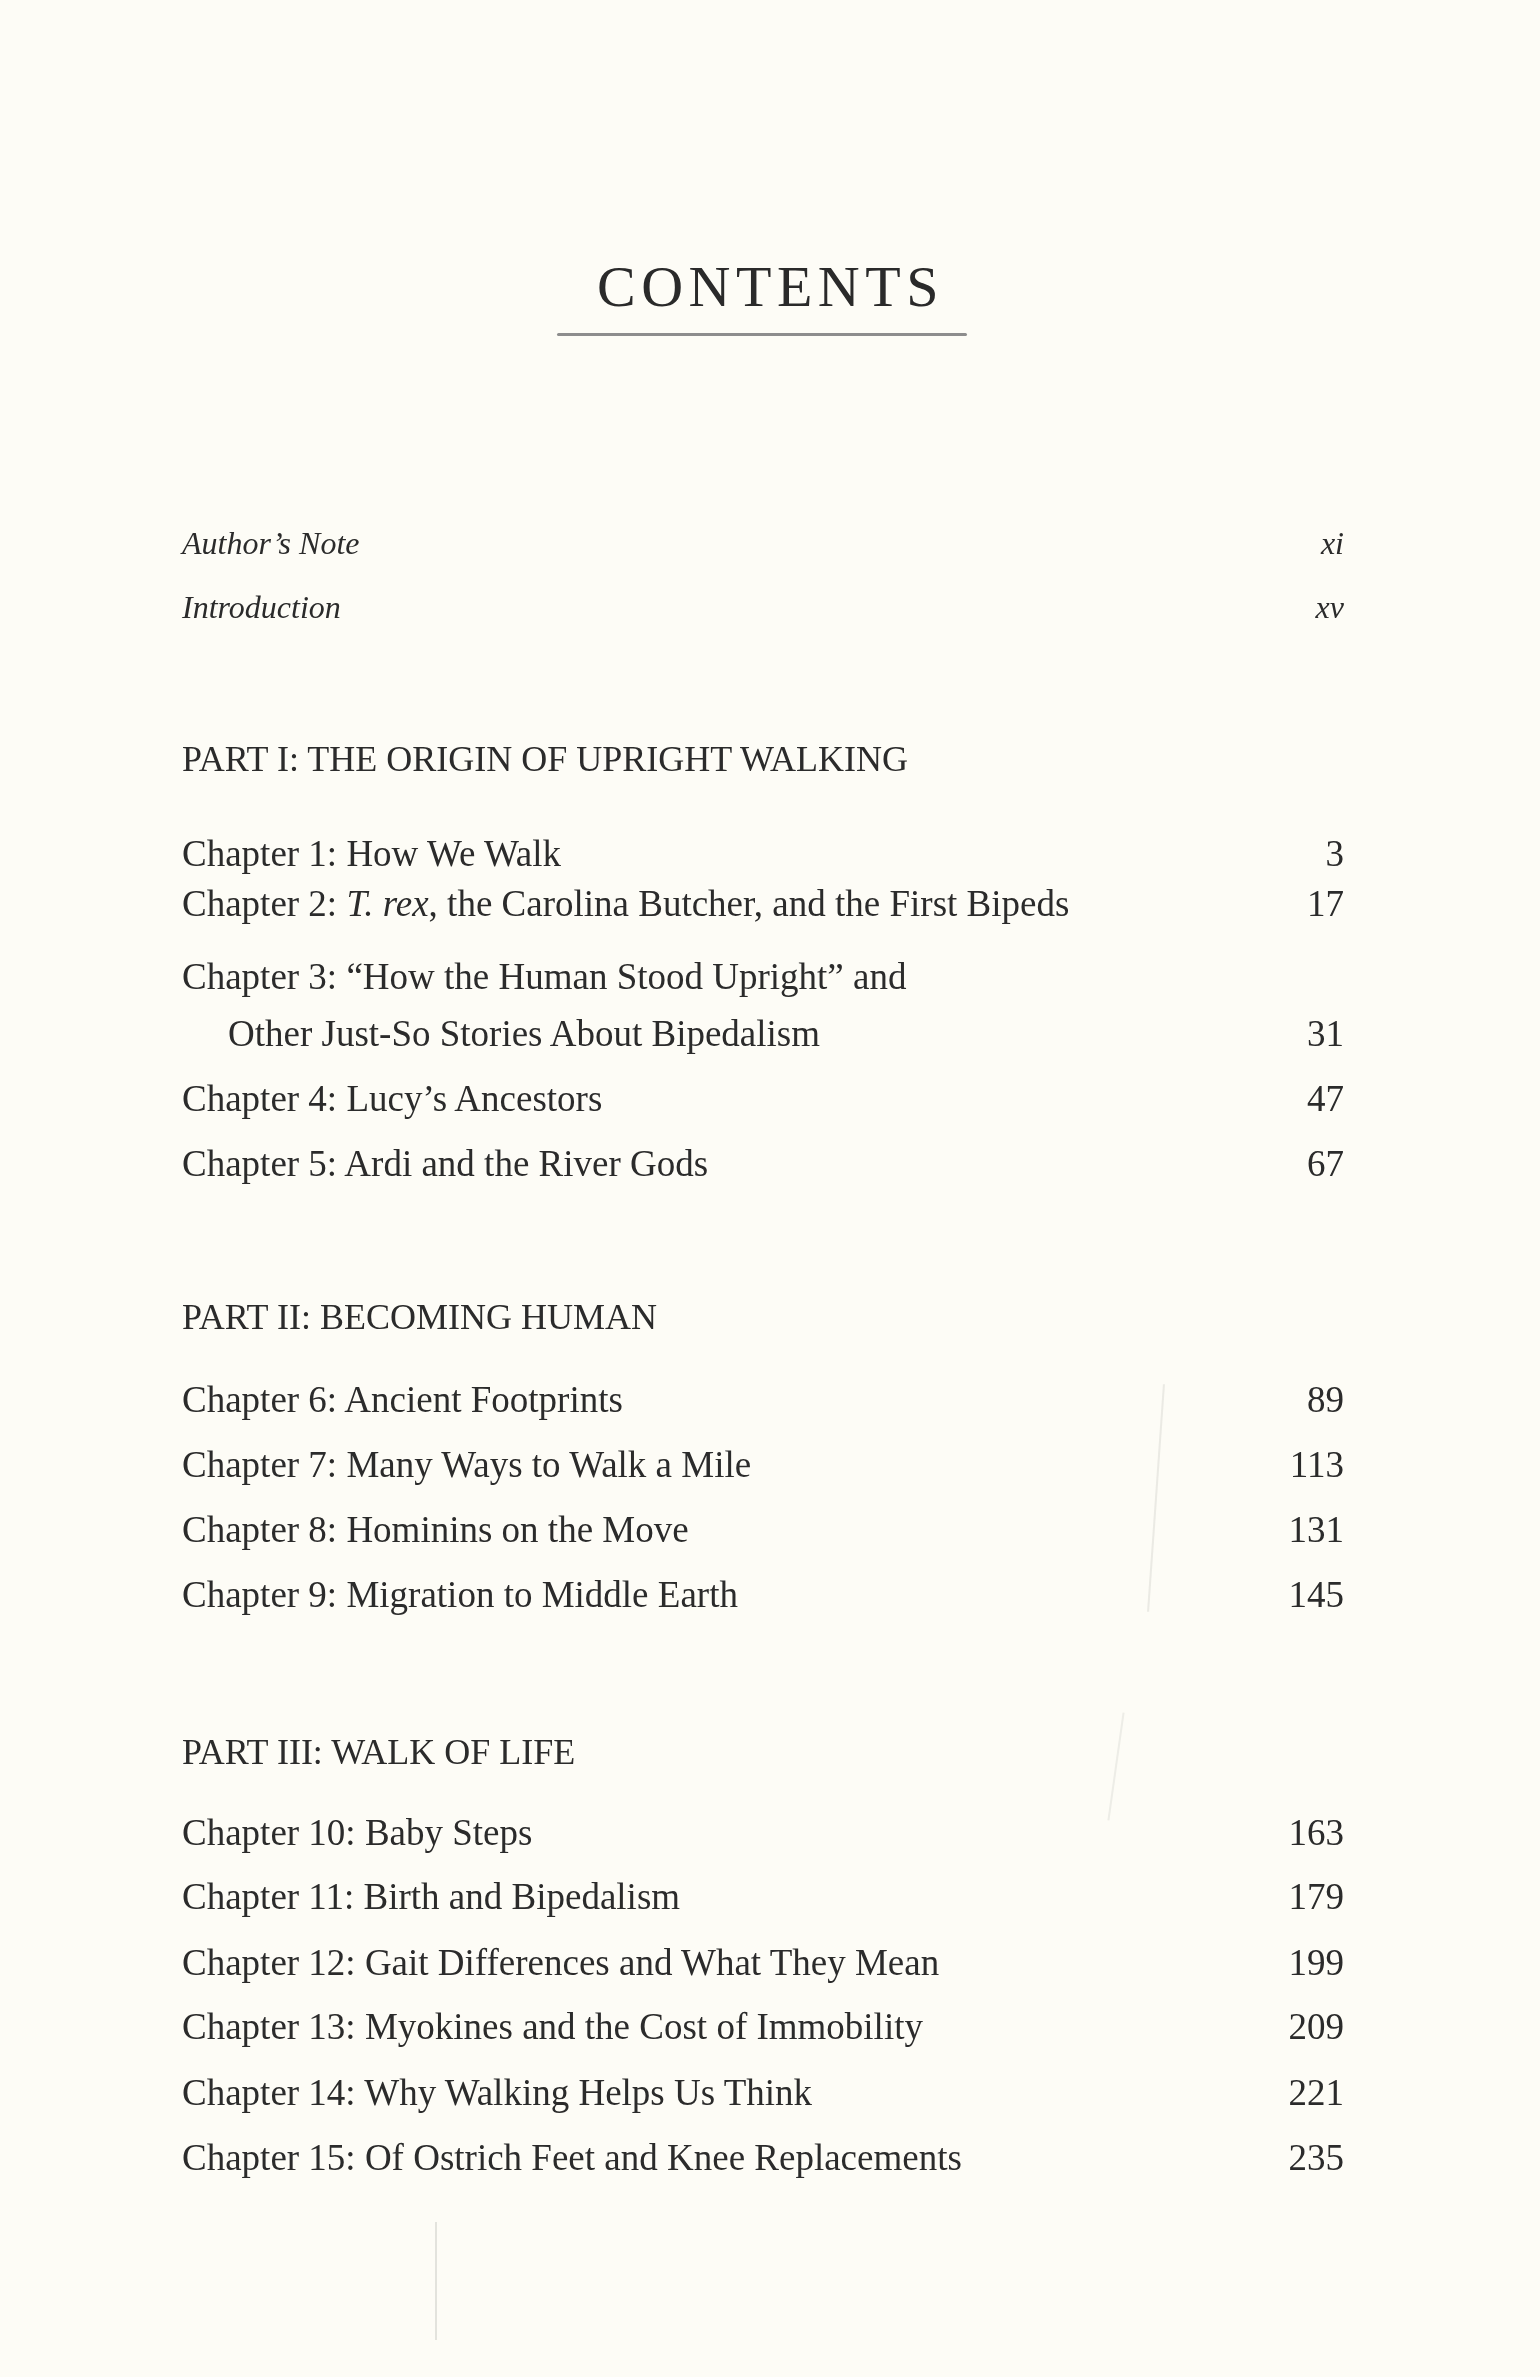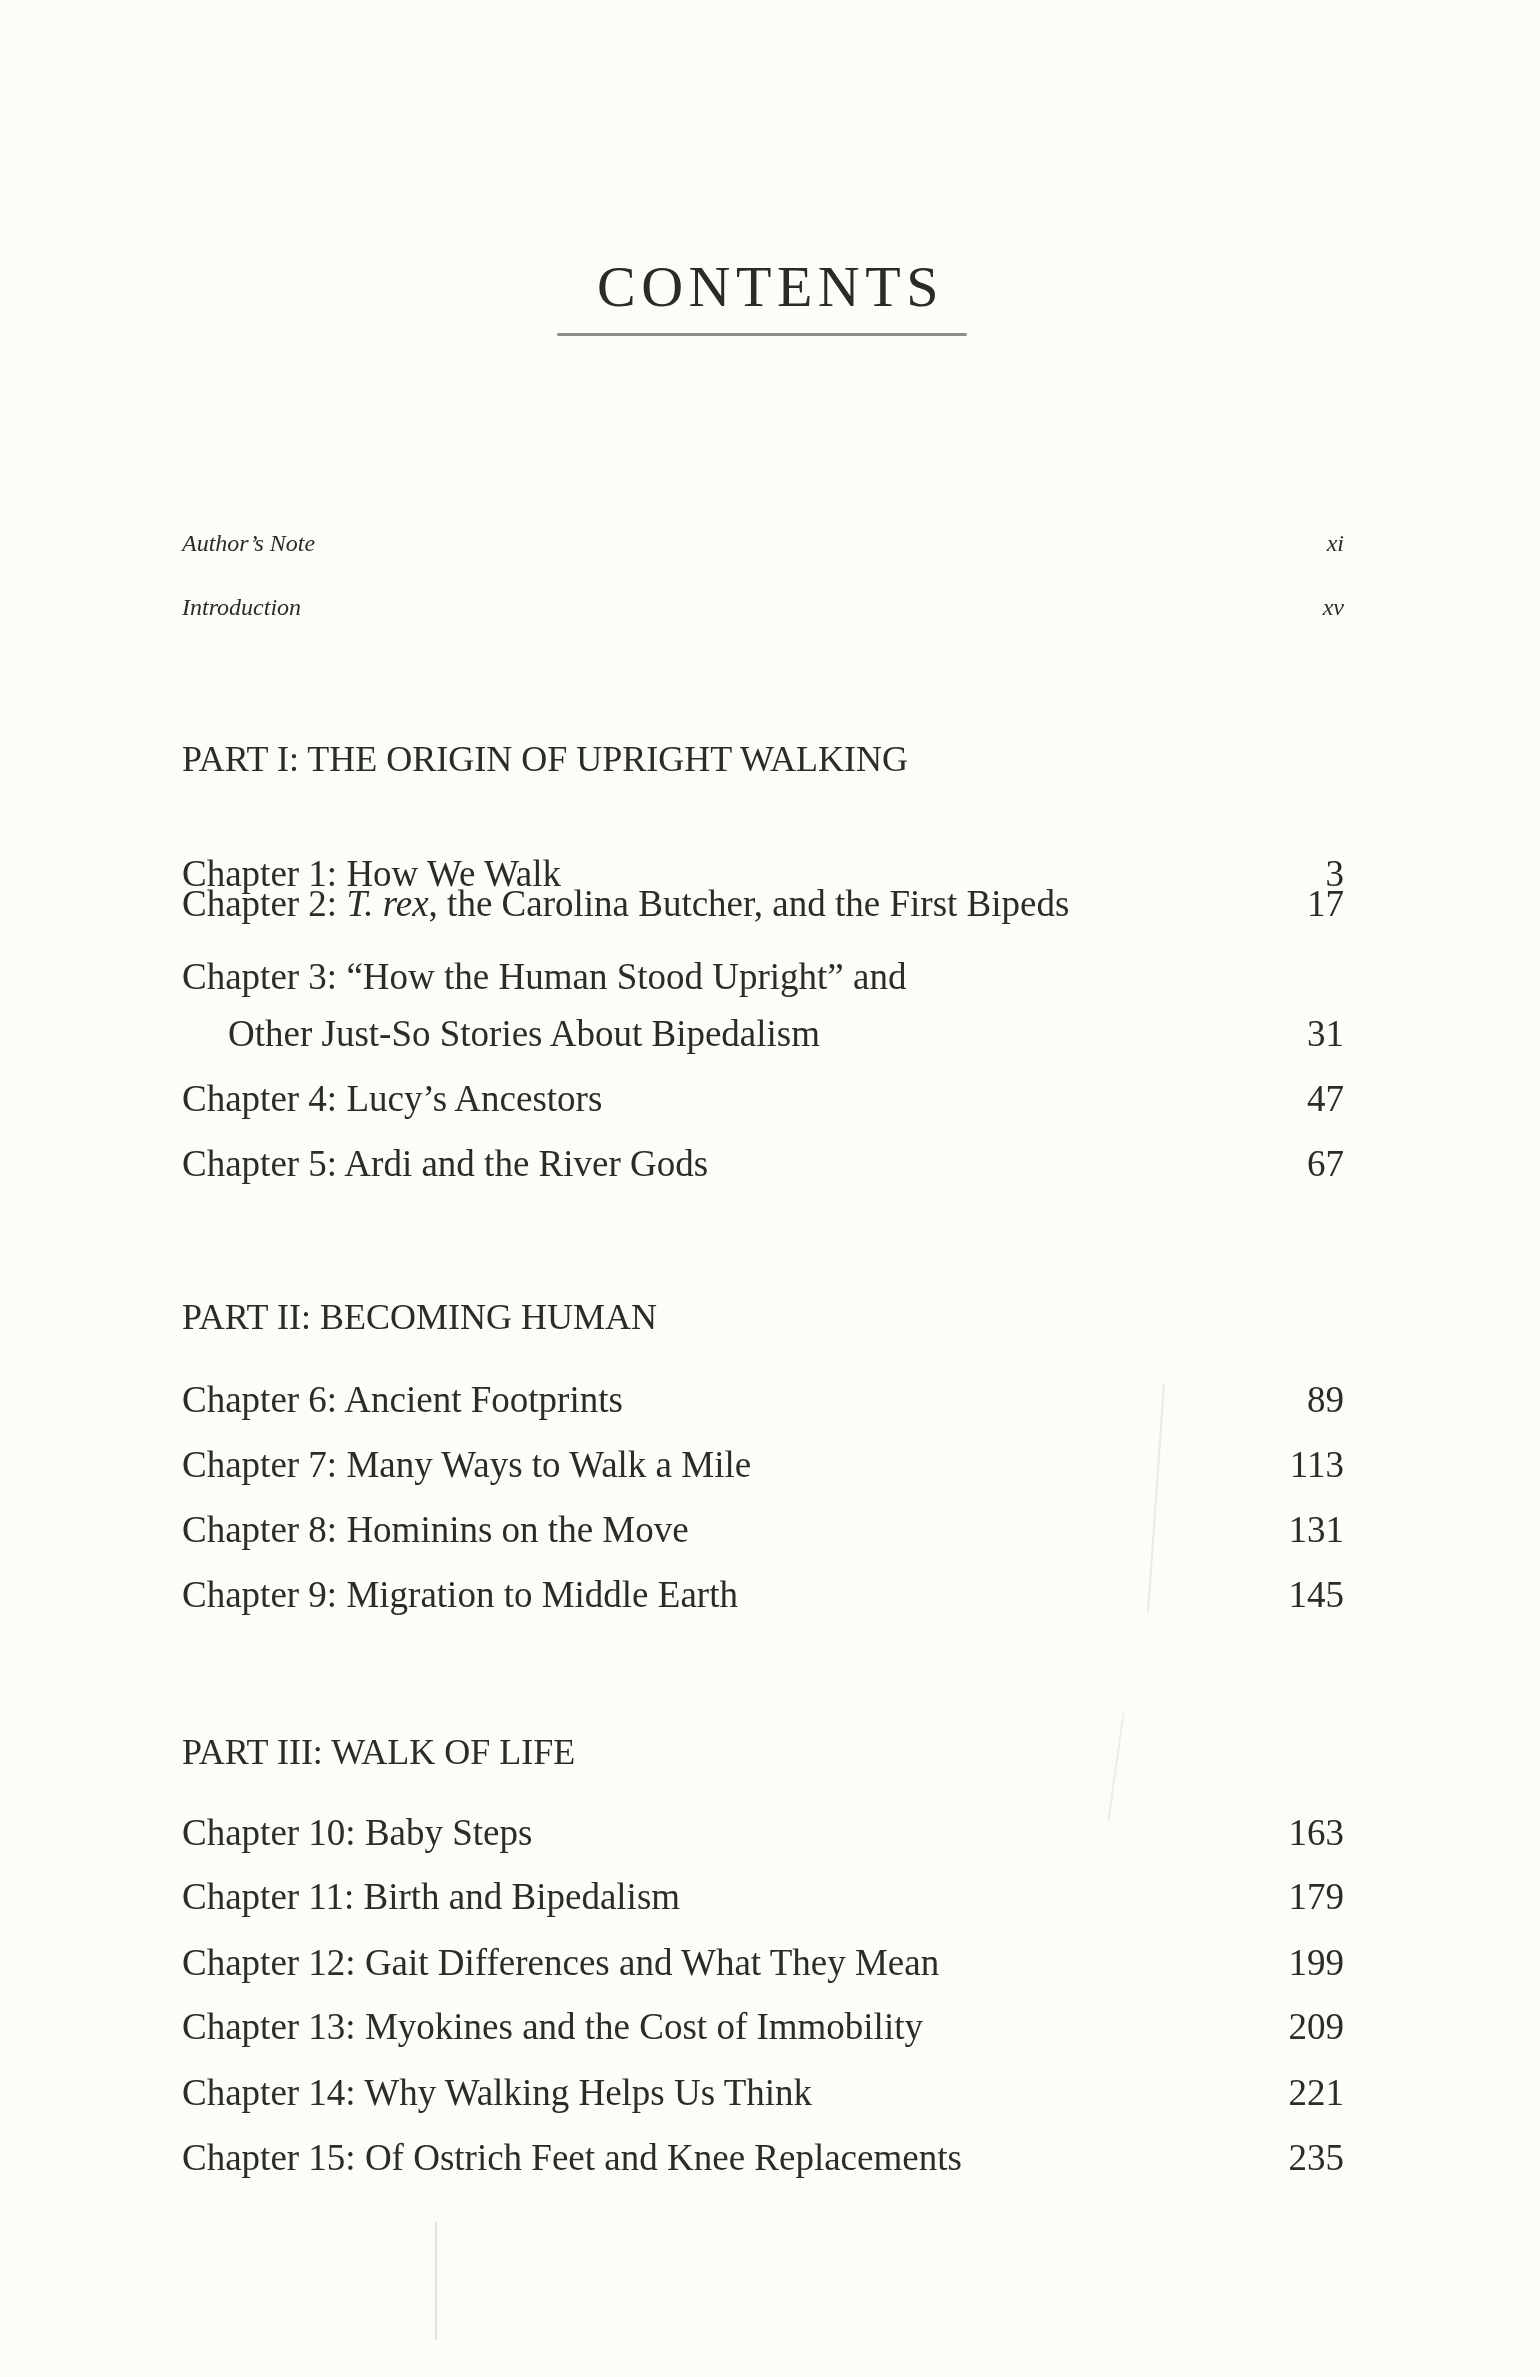--- a/index.html
+++ b/index.html
@@ -19,21 +19,21 @@
   .title-rule {
     position: absolute; left: 557px; width: 410px; top: 333px; height: 2.7px;
     background: #8d8d8d; border-radius: 1.8px;
   }
   .row {
     position: absolute; left: 182px; width: 1162px; height: 51px;
     display: flex; justify-content: space-between; align-items: baseline;
     font-size: 37px; line-height: 51px;
   }
   .row.indent .label { padding-left: 46px; }
-  .row.italic { font-style: italic; font-size: 24px; }
+  .row.italic { font-style: italic; font-size: 32px; }
   .part {
     position: absolute; left: 182px; font-size: 36px; line-height: 51px;
     letter-spacing: 0px;
   }
   .label em { font-style: italic; }
   .page-num { text-align: right; }
   .mark { position: absolute; background: #c9c9c4; width: 1.8px; }
 </style>
 </head>
 <body>
@@ -47,21 +47,21 @@
     <span class="label">Author’s Note</span>
     <span class="page-num">xi</span>
   </div>
   <div class="row italic" style="top:582px;">
     <span class="label">Introduction</span>
     <span class="page-num">xv</span>
   </div>
 
   <div class="part" style="top:734px;">PART I: THE ORIGIN OF UPRIGHT WALKING</div>
 
-  <div class="row" style="top:848px;align-items:flex-end;">
+  <div class="row" style="top:828px;align-items:flex-end;">
     <span class="label">Chapter 1: How We Walk</span>
     <span class="page-num">3</span>
   </div>
   <div class="row" style="top:878px;">
     <span class="label"><span>Chapter 2: </span><em>T. rex</em><span>, the Carolina Butcher, and the First Bipeds</span></span>
     <span class="page-num">17</span>
   </div>
   <div class="row" style="top:943px;margin-top:8px;">
     <span class="label">Chapter 3: “How the Human Stood Upright” and</span>
     <span class="page-num"></span>

